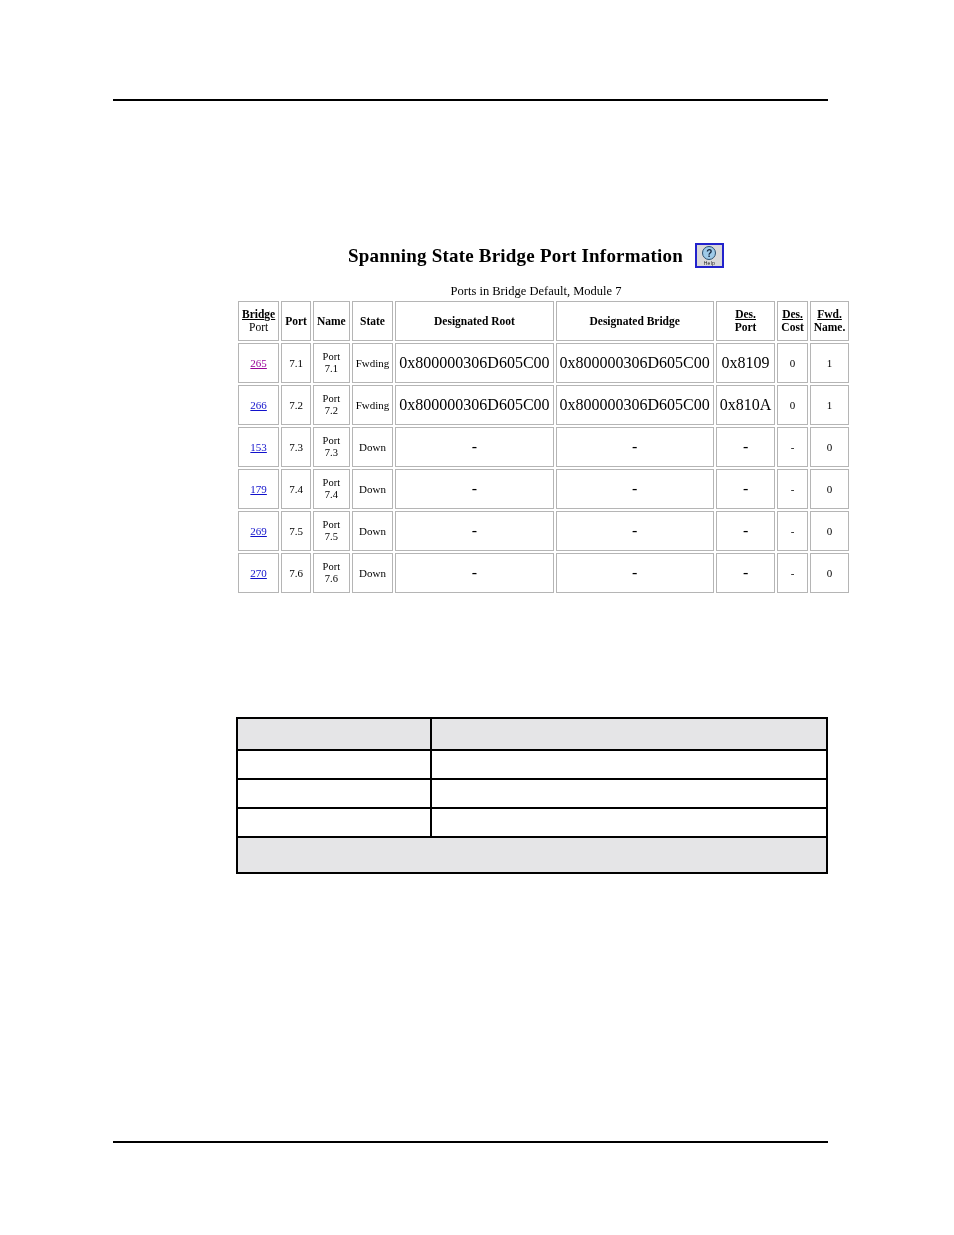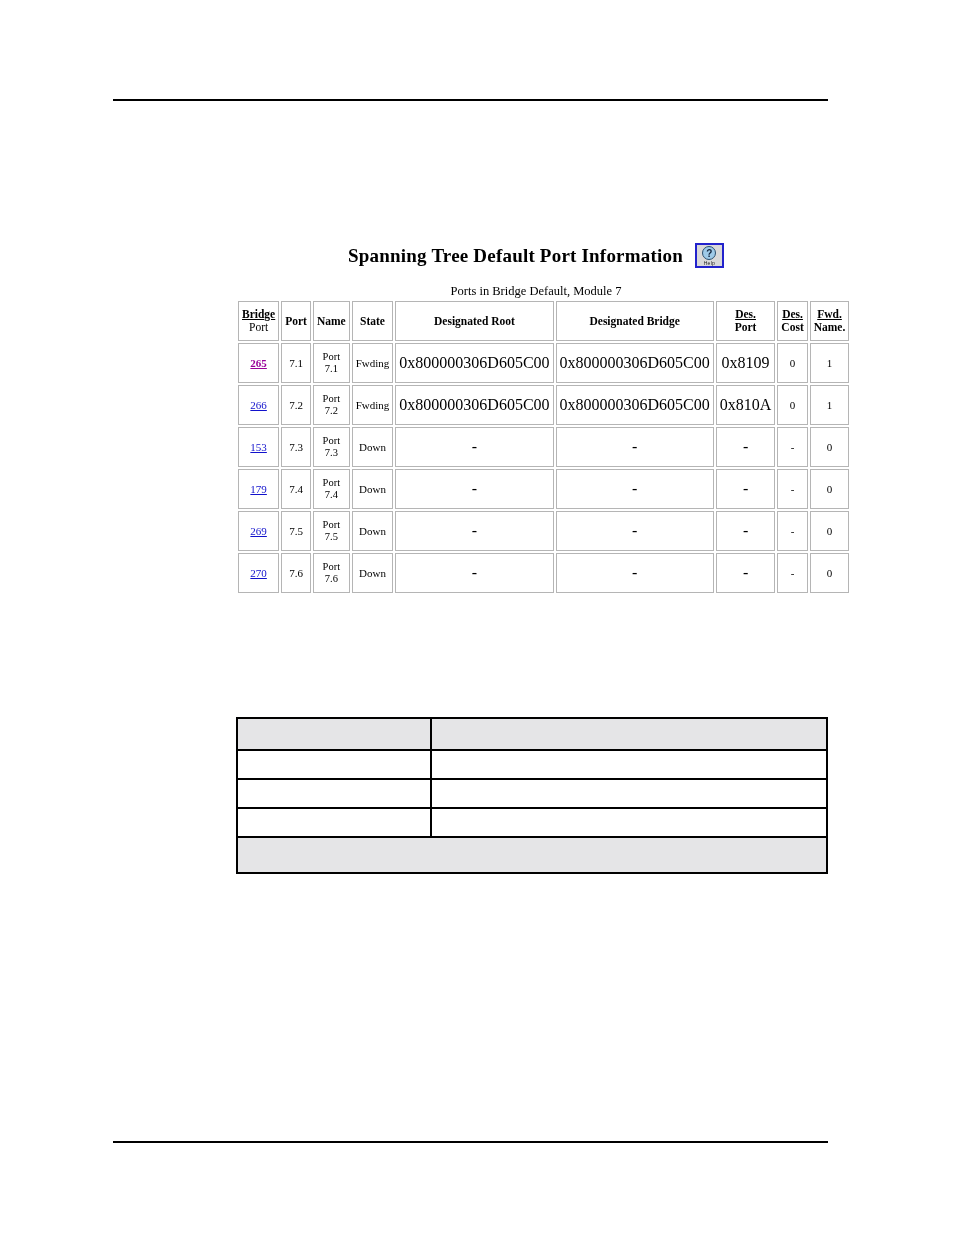--- a/index.html
+++ b/index.html
@@ -138,21 +138,21 @@
   .col-droot    { width: 126px; }
   .col-dbridge  { width: 130px; }
   .col-desport  { width: 50px; }
   .col-descost  { width: 36px; }
   .col-fwd      { width: 46px; }
 
   td .port-link {
     text-decoration: underline;
     font-size: 11px;
   }
-  td .port-link.visited { color: #990099; font-weight: bold; }
+  td .port-link.visited { color: #990099; }
   td .port-link.unvisited { color: #1111cc; }
 
   td .name-cell {
     line-height: 12px;
     font-size: 10.5px;
   }
   td .name-cell .l1 { display: block; }
   td .name-cell .l2 { display: block; }
 
   .mono-ish { font-size: 16px; }
@@ -179,21 +179,21 @@
 </style>
 </head>
 <body>
 
 <div class="page-rule top"></div>
 <div class="page-rule bottom"></div>
 
 <div class="screenshot">
 
   <div class="title-row">
-    <div class="app-title">Spanning Tree Default Port Information</div>
+    <div class="app-title">Spanning State Bridge Port Information</div>
     <div class="help-button">
       <div class="help-circle">?</div>
       <div class="help-word">Help</div>
     </div>
   </div>
 
   <div class="subtitle">Ports in Bridge Default, Module 7</div>
 
   <table class="stp">
     <colgroup>

